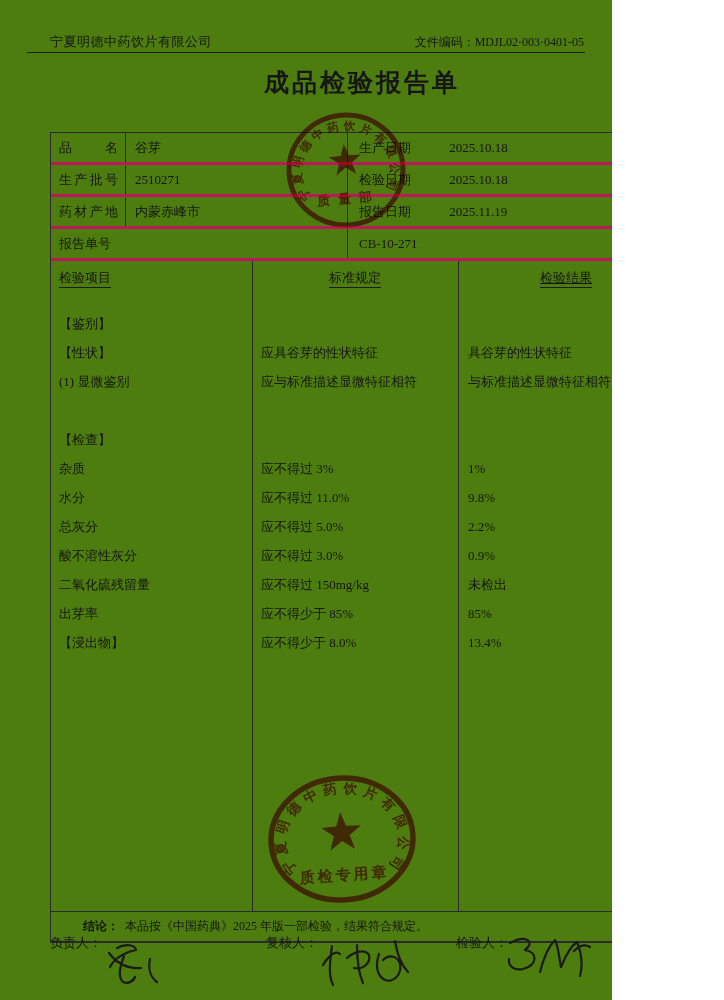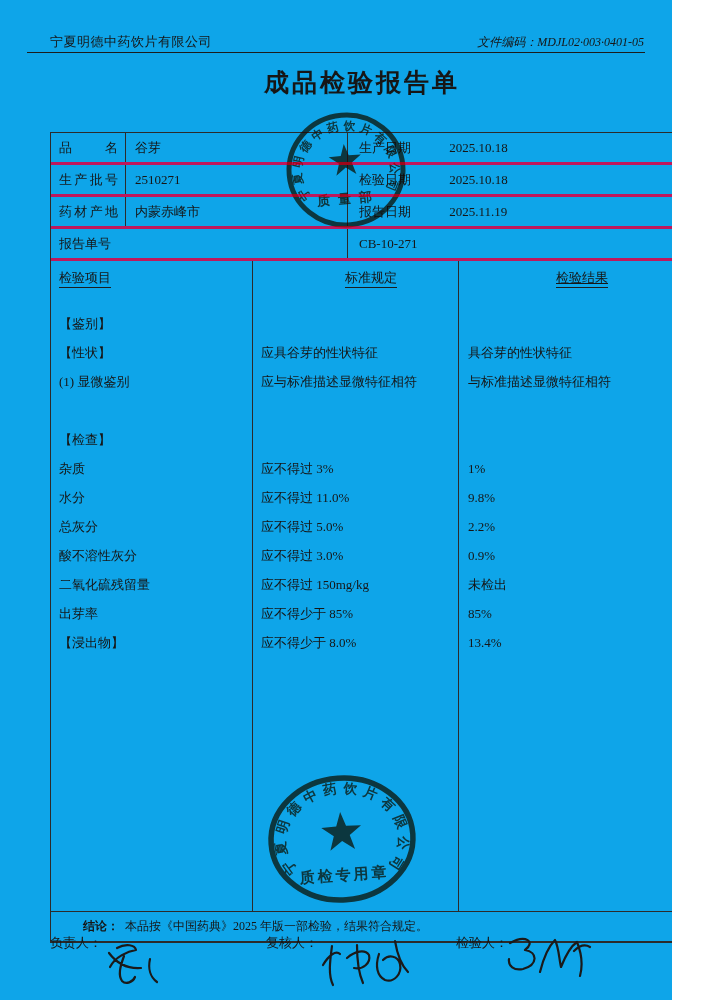--- a/index.html
+++ b/index.html
@@ -1,43 +1,43 @@
 <!DOCTYPE html>
 <html><head>
 <meta charset="utf-8">
 <style>
   html,body{margin:0;padding:0;background:#ffffff;}
   .page{
-    position:relative;width:672px;height:1000px;background:#0ea5e9;overflow:hidden;
+    position:relative;width:612px;height:1000px;background:#4d7c0f;overflow:hidden;
     font-family:"Liberation Serif","DejaVu Serif",serif;color:#161616;
     -webkit-font-smoothing:antialiased;
   }
   
   .hdr-company{position:absolute;left:50px;top:33px;font-size:13px;letter-spacing:.5px;}
-  .hdr-code{position:absolute;right:28px;top:34px;font-size:12px;font-style:italic;}
+  .hdr-code{position:absolute;right:28px;top:34px;font-size:12px;}
   .hdr-rule{position:absolute;left:27px;right:27px;top:52px;border-top:1.5px solid #1c1c1c;height:0;}
   .title{position:absolute;left:0;top:66px;width:724px;text-align:center;
          font-size:25px;font-weight:bold;letter-spacing:3px;}
   
   .report-table{position:absolute;left:50px;top:132px;width:623px;
                 border:1px solid #2b2b2b;border-bottom-width:2px;background:transparent;}
   .info-row{display:flex;height:29px;line-height:29px;border-bottom:3px solid #be185d;font-size:13px;}
   .info-row .lbl{box-sizing:border-box;width:75px;padding:0 7px 0 8px;border-right:1px solid #2b2b2b;
                  text-align:justify;text-align-last:justify;text-justify:inter-character;}
   .info-row .val{box-sizing:border-box;width:222px;padding-left:9px;border-right:1px solid #2b2b2b;}
   .info-row .rhalf{flex:1;padding-left:11px;box-sizing:border-box;}
   .rlbl{display:inline-block;width:55px;}
   .rval{margin-left:32px;}
   .info-row .lbl-wide{box-sizing:border-box;width:297px;padding-left:8px;border-right:1px solid #2b2b2b;}
   
   .insp-section{position:relative;height:650px;border-bottom:1px solid #2b2b2b;font-size:13px;}
   .vline{position:absolute;top:0;bottom:0;width:1px;background:#2b2b2b;}
   .vline.v1{left:201px;}
   .vline.v2{left:407px;}
-  .insp-headers{display:flex;box-sizing:border-box;height:48px;padding-top:8px;gap:16px;}
+  .insp-headers{display:flex;box-sizing:border-box;height:48px;padding-top:8px;}
   .insp-headers .h1{box-sizing:border-box;width:201px;padding-left:8px;}
   .insp-headers .h2{box-sizing:border-box;width:206px;text-align:center;}
   .insp-headers .h3{flex:1;text-align:center;text-decoration:underline;}
   .insp-headers span{border-bottom:1px solid #1c1c1c;padding-bottom:2px;}
   .insp-row{display:flex;height:29px;line-height:29px;}
   .insp-row .c1{box-sizing:border-box;width:201px;padding-left:8px;}
   .insp-row .c2{box-sizing:border-box;width:206px;padding-left:9px;}
   .insp-row .c3{flex:1;padding-left:10px;}
   
   .concl-row{height:29px;line-height:29px;font-size:12px;padding-left:8px;margin-left:24px;}

